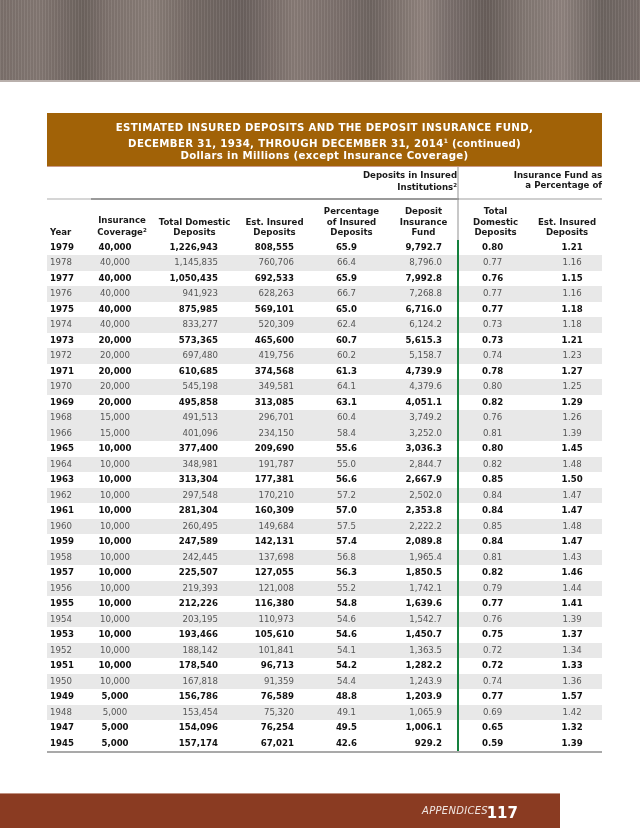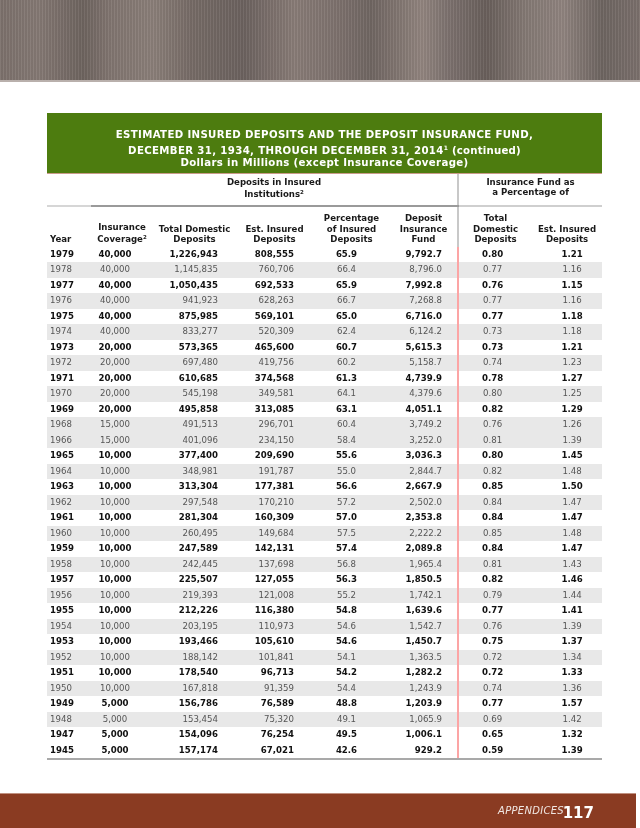--- a/index.html
+++ b/index.html
@@ -18,63 +18,63 @@
           #6d6360 38%, #8a7d78 46%, #807470 52%, #716763 58%, #938680 66%, #7e7370 70%,
           #6a605c 76%, #857a75 82%, #918580 88%, #6f6662 94%, #7c716d 100%);
     }
     .banner::after {
       content: ""; position: absolute; left: 0; right: 0; bottom: 0; height: 2px; background: #b9b0ac;
     }
     .table-wrap {
       position: absolute; left: 47px; top: 113px; width: 555px;
     }
     .title-bar {
-      background: #4d7c0f;
+      background: #a16207;
       color: #ffffff;
       text-align: center;
       font-weight: bold;
       font-size: 10.2px;
       line-height: 12.6px;
-      padding: 16px 0 3px 0;
+      padding: 9px 0 3px 0;
       letter-spacing: 0.35px;
       border-bottom: 1px solid #c99a8a;
     }
     .title-bar .line { display: block; }
     .title-bar sup { font-size: 6px; vertical-align: 4px; }
     .title-bar .normal { font-weight: bold; letter-spacing: 0.2px; }
     table {
       width: 555px; border-collapse: collapse; table-layout: fixed;
       font-size: 8.6px;
     }
     th { font-weight: bold; font-size: 8.6px; line-height: 10.6px; color: #1a1a1a; }
-    .group-row th { padding: 3px 0 5px 0; vertical-align: top; text-align: center; }
+    .group-row th { padding: 3px 0 5px 0; vertical-align: top; text-align: right; }
     .group-row .g1 { border-bottom: 2px solid #9a9a9a; }
     .group-row .g0 { border-bottom: 2px solid #d6d6d6; }
     .group-row .g2 { border-bottom: 2px solid #cfcfcf; border-left: 2px solid #c8c8c8; }
     .head-row th { padding: 6px 0 2px 0; vertical-align: bottom; text-align: center; }
     .head-row th.yr { text-align: left; padding-left: 3px; }
     .head-row th.divl { border-left: 2px solid #c8c8c8; }
     th sup, td sup { font-size: 5.5px; vertical-align: 3px; }
     td {
       height: 15.5px; padding: 0; text-align: right; white-space: nowrap;
       line-height: 15.5px;
     }
     td.c0 { text-align: left; padding-left: 3px; }
     td.c1 { text-align: center; padding-right: 14px; }
     td.c2 { padding-right: 18px; }
     td.c3 { padding-right: 19px; }
     td.c4 { text-align: center; padding-right: 10px; }
     td.c5 { padding-right: 15px; }
-    td.c6 { text-align: center; border-left: 2px solid #fca5a5; padding-right: 6px; }
+    td.c6 { text-align: center; border-left: 2px solid #15803d; padding-right: 6px; }
     td.c7 { text-align: center; padding-left: 10px; }
     tr.odd td { color: #111111; font-weight: bold; background: #ffffff; }
     tr.even td { color: #555555; font-weight: normal; background: #e8e8e8; }
     tbody tr:last-child td { border-bottom: 2px solid #a9a9a9; }
     .footer {
-      position: absolute; left: 0; top: 793px; width: 636px; height: 35px;
+      position: absolute; left: 0; top: 793px; width: 560px; height: 35px;
       background: #8a3b22;
       border-top: 1px solid #c09080;
     }
     .footer-label {
       position: absolute; right: 72px; top: 11px;
       font-size: 10px; font-style: italic; color: #f0e6e2; letter-spacing: 0.3px;
     }
     .footer-page {
       position: absolute; right: 42px; top: 10px;
       font-size: 15px; font-weight: bold; color: #ffffff;

